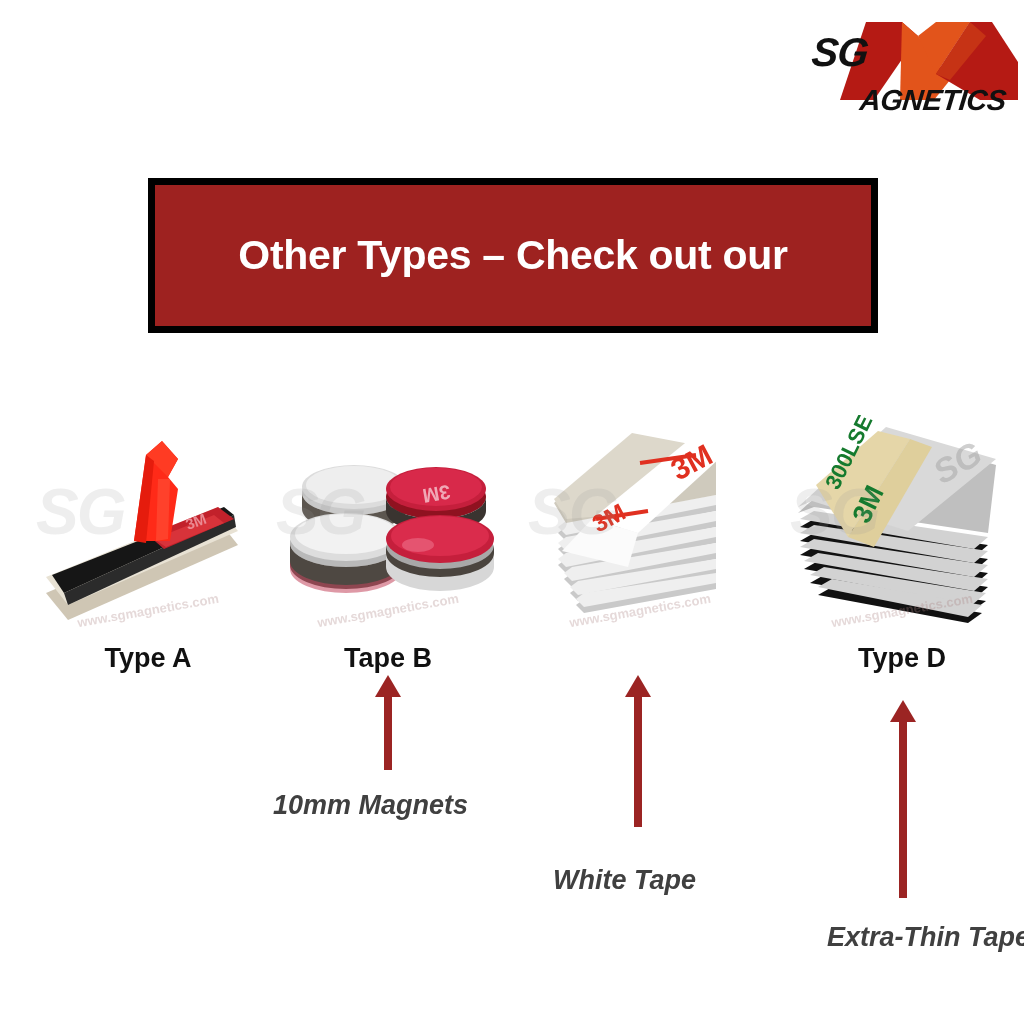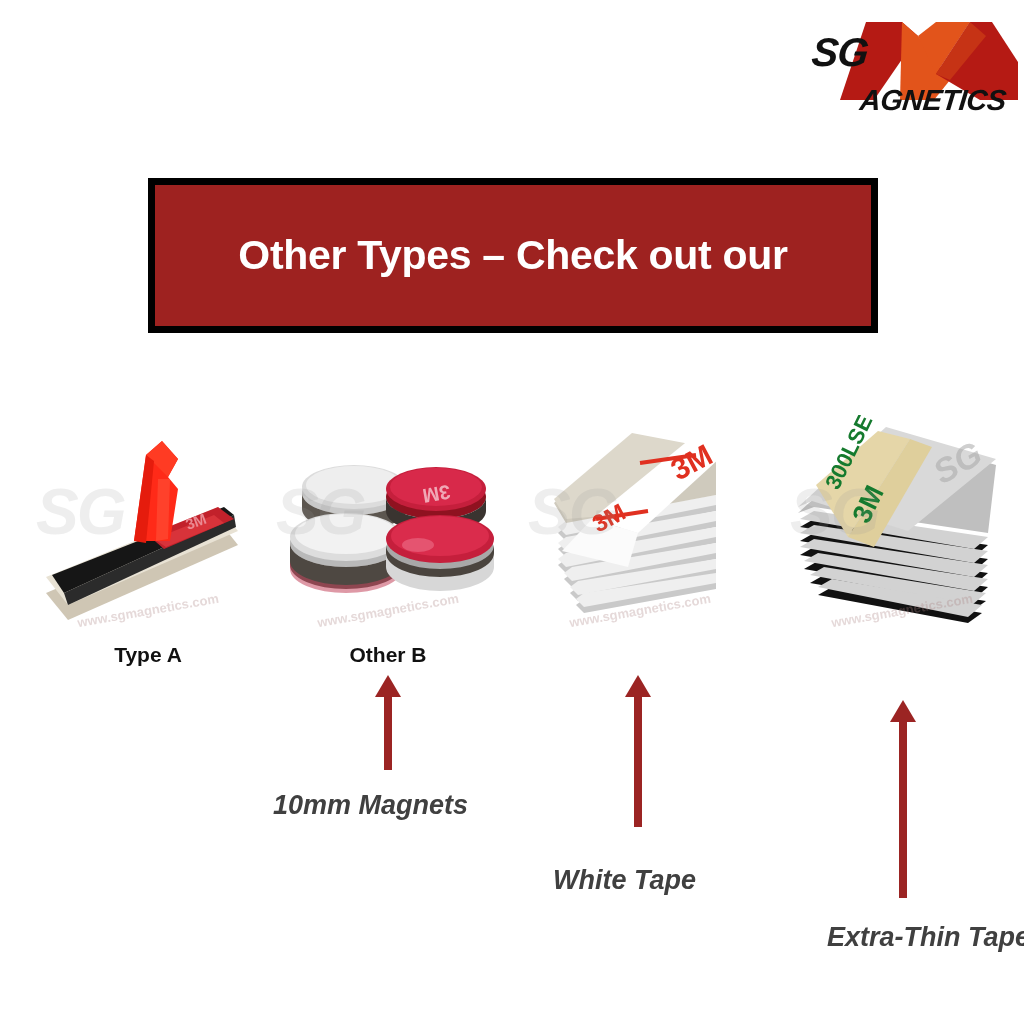--- a/index.html
+++ b/index.html
@@ -101,21 +101,21 @@
     width: 240px;
     height: 225px;
     overflow: hidden;
   }
   .type-label {
     position: absolute;
     top: 228px;
     left: 0;
     width: 240px;
     text-align: center;
-    font-size: 21px;
+    font-size: 27px;
     font-weight: bold;
     color: #111111;
     font-family: "Liberation Sans", sans-serif;
   }
   .watermark {
     position: absolute;
     left: 0;
     top: 0;
     width: 240px;
     height: 225px;
@@ -255,21 +255,21 @@
         <path d="M118 130 a54 24 0 0 0 108 0 l0 8 a54 24 0 0 1 -108 0 Z" fill="#4a443e"></path>
         <ellipse cx="172" cy="124" rx="54" ry="24" fill="#C51F3C"></ellipse>
         <ellipse cx="172" cy="121" rx="49" ry="20" fill="#DA2C4C"></ellipse>
         <ellipse cx="150" cy="130" rx="16" ry="7" fill="#f07c94" opacity="0.5"></ellipse>
       </svg>
       <div class="watermark">
         <div class="wm-sg">SG</div>
         <div class="wm-url">www.sgmagnetics.com</div>
       </div>
     </div>
-    <div class="type-label">Other B</div>
+    <div class="type-label">Tape B</div>
   </div>
 
   <div class="product" style="left:520px; top:415px;">
     <div class="photo">
       <svg viewBox="0 0 240 225" width="240" height="225">
         <g>
 
           <g>
             <polygon points="38,118 46,112 196,86 196,96 46,126" fill="#c9c9c9"></polygon>
             <polygon points="38,134 46,128 196,102 196,112 46,142" fill="#c9c9c9"></polygon>
@@ -334,20 +334,21 @@
         <text x="86" y="110" fill="#157A2E" font-size="27" font-weight="bold" font-family="Liberation Sans, sans-serif" transform="rotate(-64 86 110)">3M</text>
         <text x="56" y="76" fill="#157A2E" font-size="22" font-weight="bold" font-family="Liberation Sans, sans-serif" transform="rotate(-64 56 76)">300LSE</text>
 
         <text x="160" y="70" fill="#a8a8a8" font-size="34" font-weight="bold" font-style="italic" font-family="Liberation Sans, sans-serif" opacity="0.55" transform="rotate(-30 160 70)">SG</text>
       </svg>
       <div class="watermark">
         <div class="wm-sg">SG</div>
         <div class="wm-url">www.sgmagnetics.com</div>
       </div>
     </div>
+    <div class="type-label">Type D</div>
   </div>
 
   <div class="arrow" style="left:375px; top:675px; height:95px;">
     <div class="head"></div>
     <div class="shaft"></div>
   </div>
 
   <div class="arrow" style="left:625px; top:675px; height:152px;">
     <div class="head"></div>
     <div class="shaft"></div>

